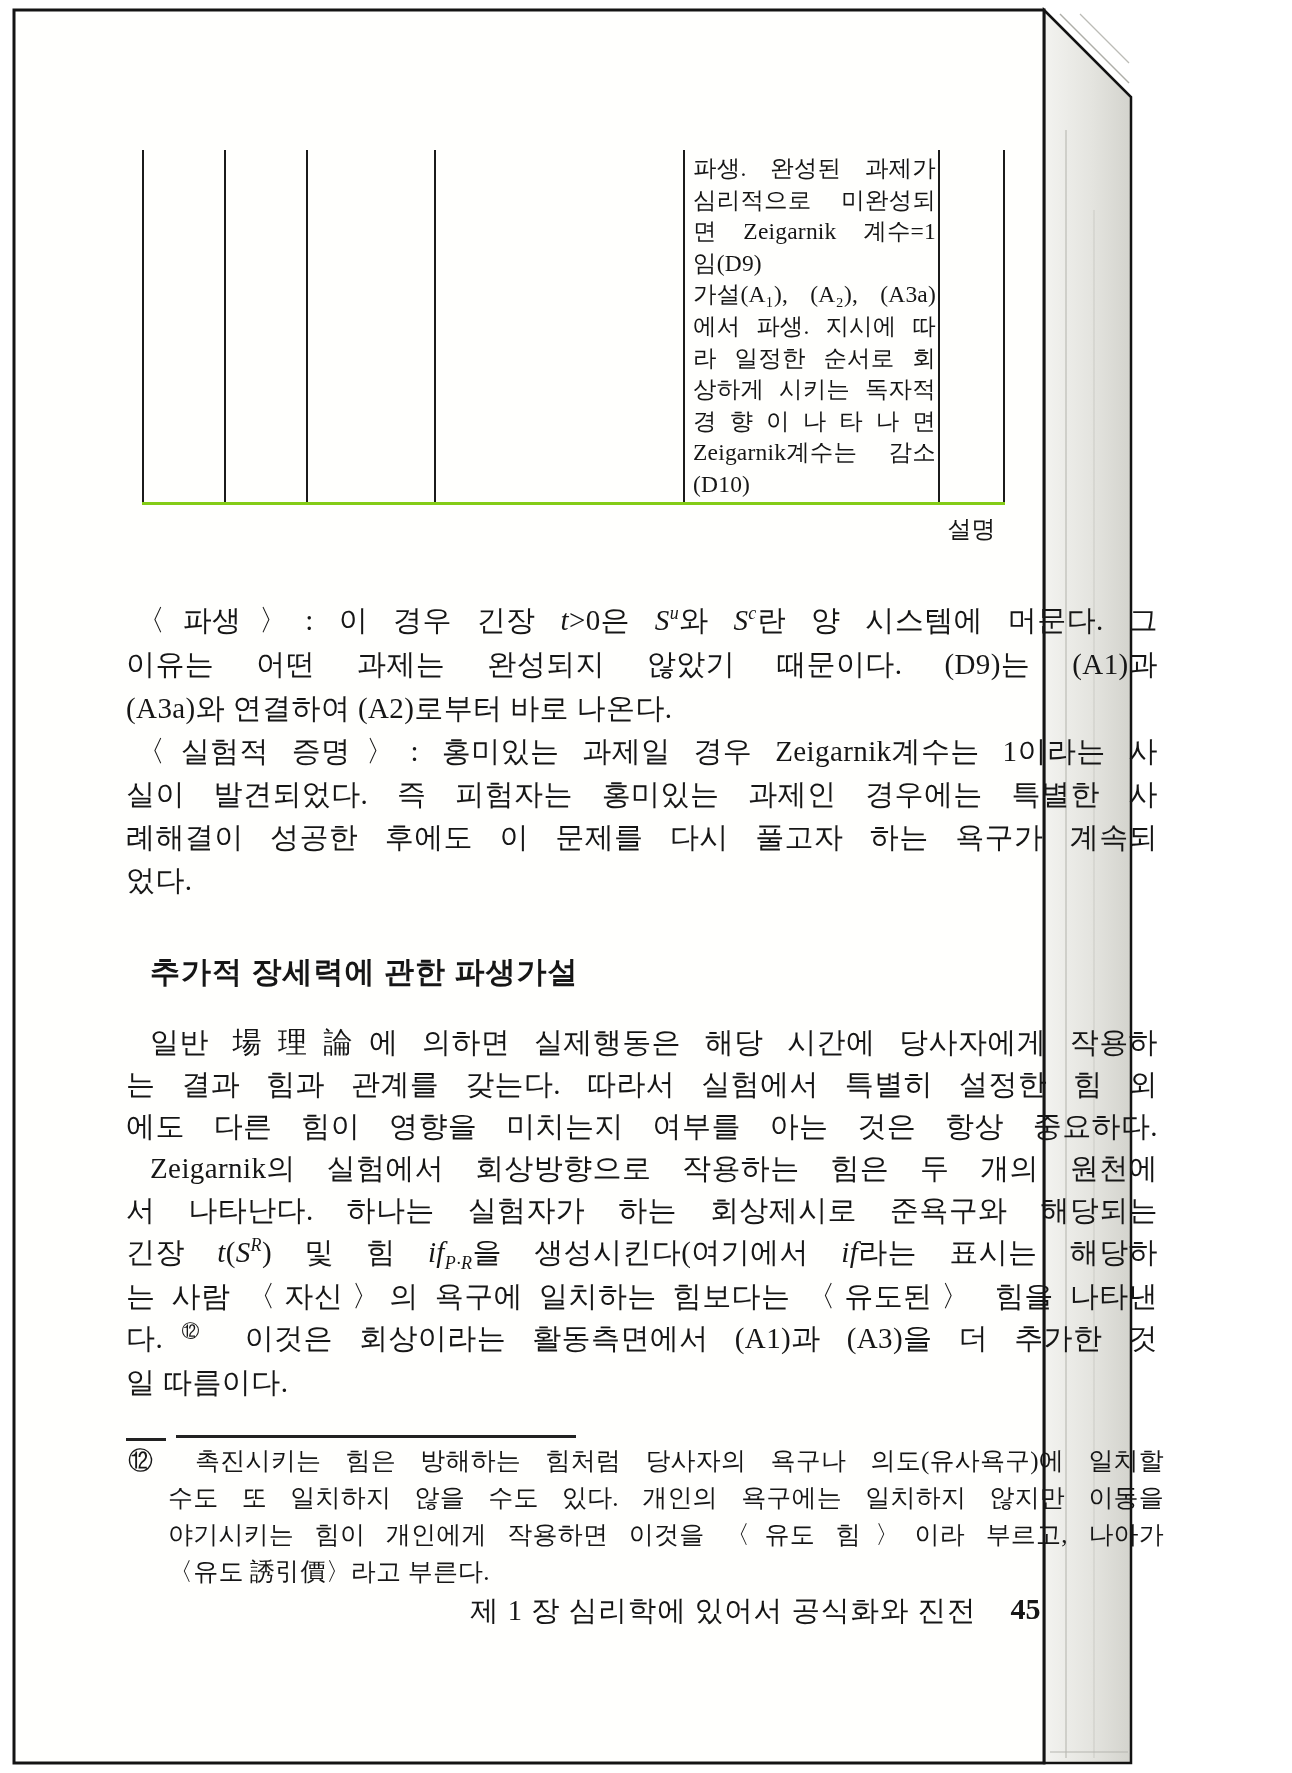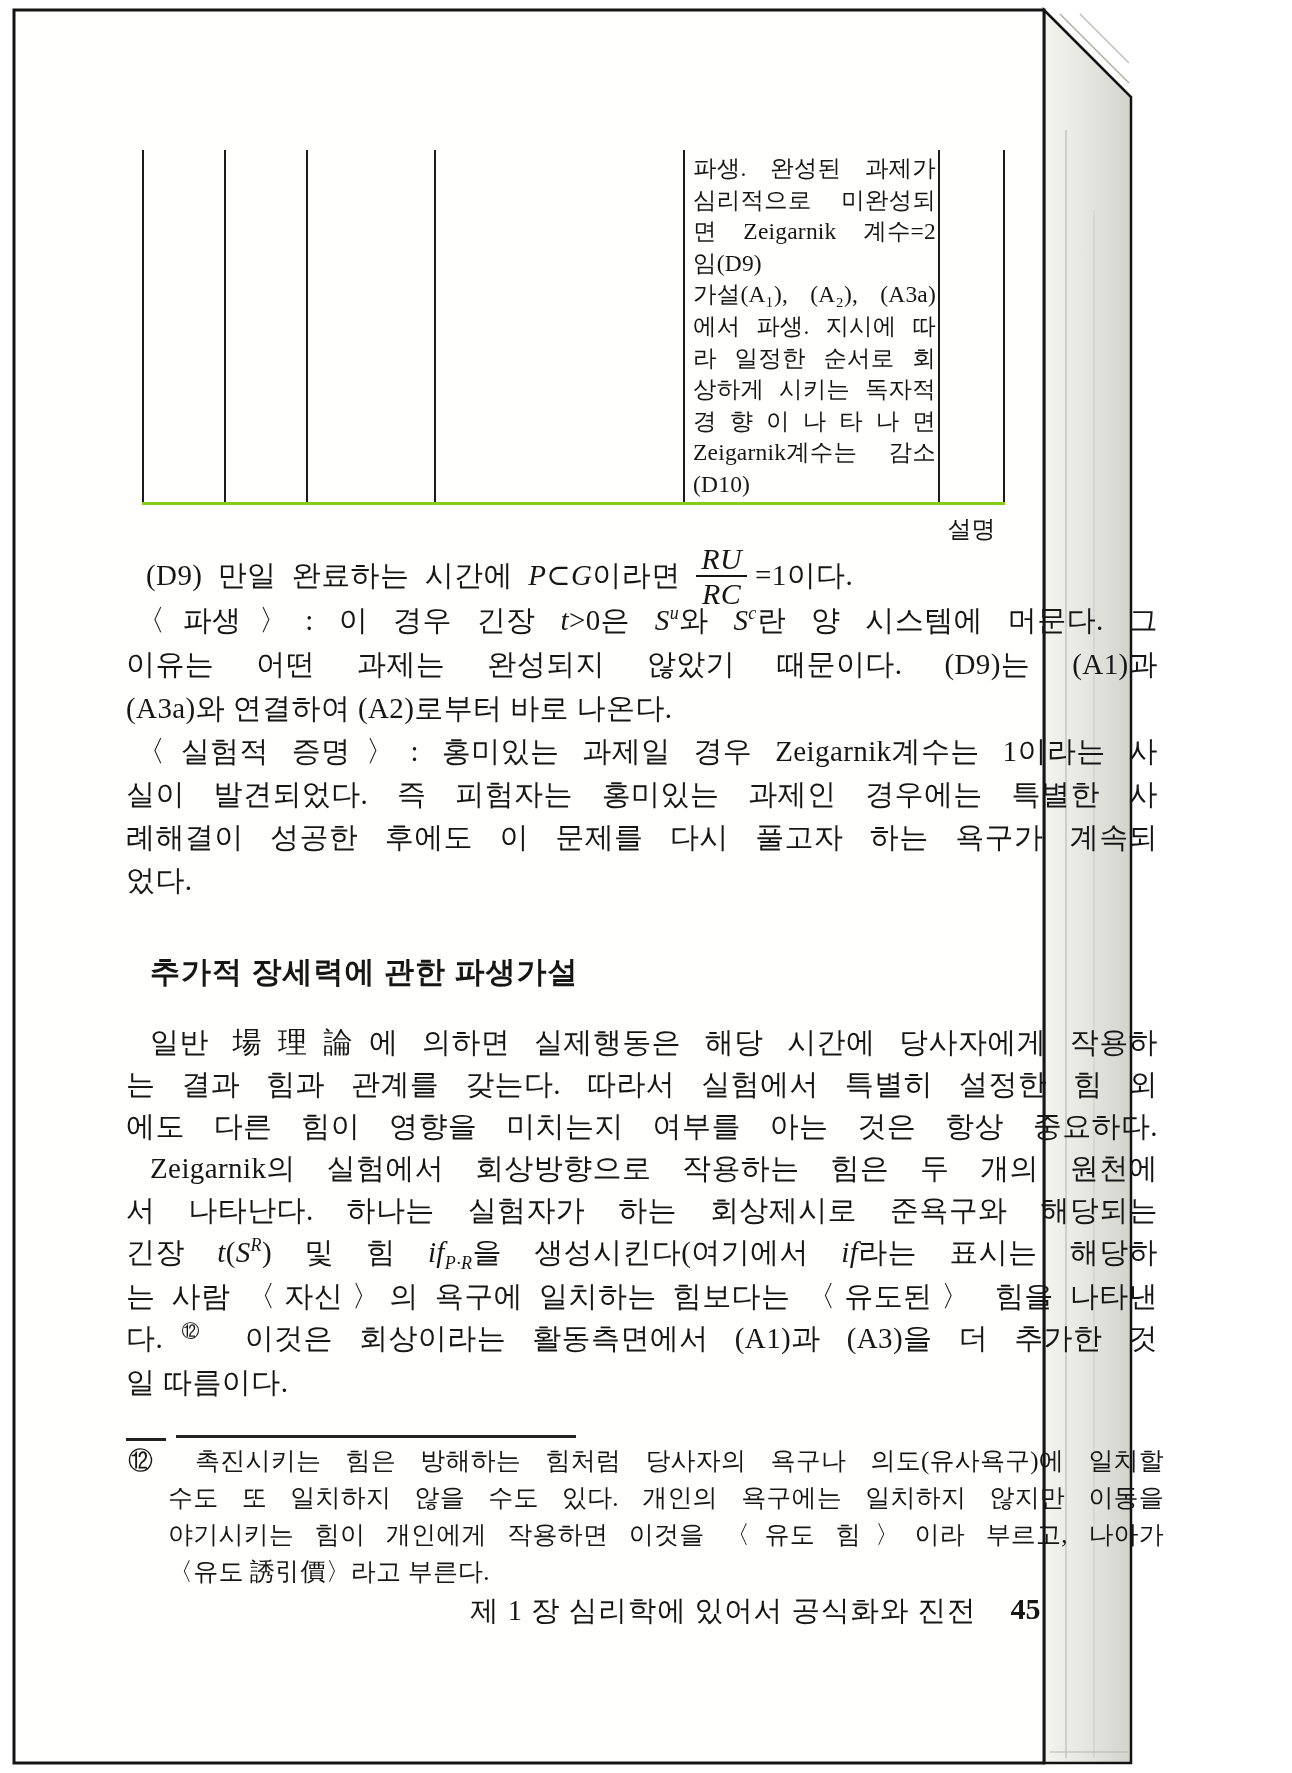--- a/index.html
+++ b/index.html
@@ -93,44 +93,36 @@
       <div class="vline" style="left:82px"></div>
       <div class="vline" style="left:164px"></div>
       <div class="vline" style="left:292px"></div>
       <div class="vline" style="left:541px"></div>
       <div class="vline" style="left:796px"></div>
       <div class="vline" style="left:861px"></div>
 
       <div class="deriv-cell">
         <div class="trow j">파생.  완성된  과제가</div>
         <div class="trow j">심리적으로  미완성되</div>
-        <div class="trow j">면  Zeigarnik 계수=2</div>
+        <div class="trow j">면  Zeigarnik 계수=1</div>
         <div class="trow">임(D9)</div>
         <div class="trow j">가설(A₁), (A₂), (A3a)</div>
         <div class="trow j">에서 파생.  지시에 따</div>
         <div class="trow j">라  일정한  순서로  회</div>
         <div class="trow j">상하게  시키는  독자적</div>
         <div class="trow j">경 향 이    나 타 나 면</div>
         <div class="trow j">Zeigarnik계수는  감소</div>
         <div class="trow">(D10)</div>
       </div>
 
       <div class="expl-cell">
         <span>설명</span>
       </div>
     </div>
 
-    <div class="fracline" style="left:146px;top:538px">
-      <span><span>(D9)  만일  완료하는  시간에  </span><span class="mi">P</span><span>⊂</span><span class="mi">G</span><span>이라면 </span></span>
-      <span class="frac">
-        <span class="num">RU</span>
-        <span class="den">RC</span>
-      </span>
-      <span>=1이다.</span>
-    </div>
 
     <div class="bline j" style="left:136px;top:598px;width:1022px"><span>〈파생〉: 이 경우 긴장 </span><span class="mi">t</span><span>&gt;0은 </span><span class="mi">S</span><span class="msup">u</span><span>와 </span><span class="mi">S</span><span class="msup">c</span><span>란 양 시스템에 머문다. 그</span></div>
     <div class="bline j" style="left:126px;top:642px;width:1032px">이유는 어떤 과제는 완성되지 않았기 때문이다. (D9)는 (A1)과</div>
     <div class="bline nw" style="left:126px;top:686px">(A3a)와 연결하여 (A2)로부터 바로 나온다.</div>
     <div class="bline j" style="left:136px;top:729px;width:1022px">〈실험적 증명〉: 홍미있는 과제일 경우 Zeigarnik계수는 1이라는 사</div>
     <div class="bline j" style="left:126px;top:772px;width:1032px">실이 발견되었다. 즉 피험자는 홍미있는 과제인 경우에는 특별한 사</div>
     <div class="bline j" style="left:126px;top:815px;width:1032px">례해결이 성공한 후에도 이 문제를 다시 풀고자 하는 욕구가 계속되</div>
     <div class="bline nw" style="left:126px;top:858px">었다.</div>
 
     <div class="heading">추가적 장세력에 관한 파생가설</div>

